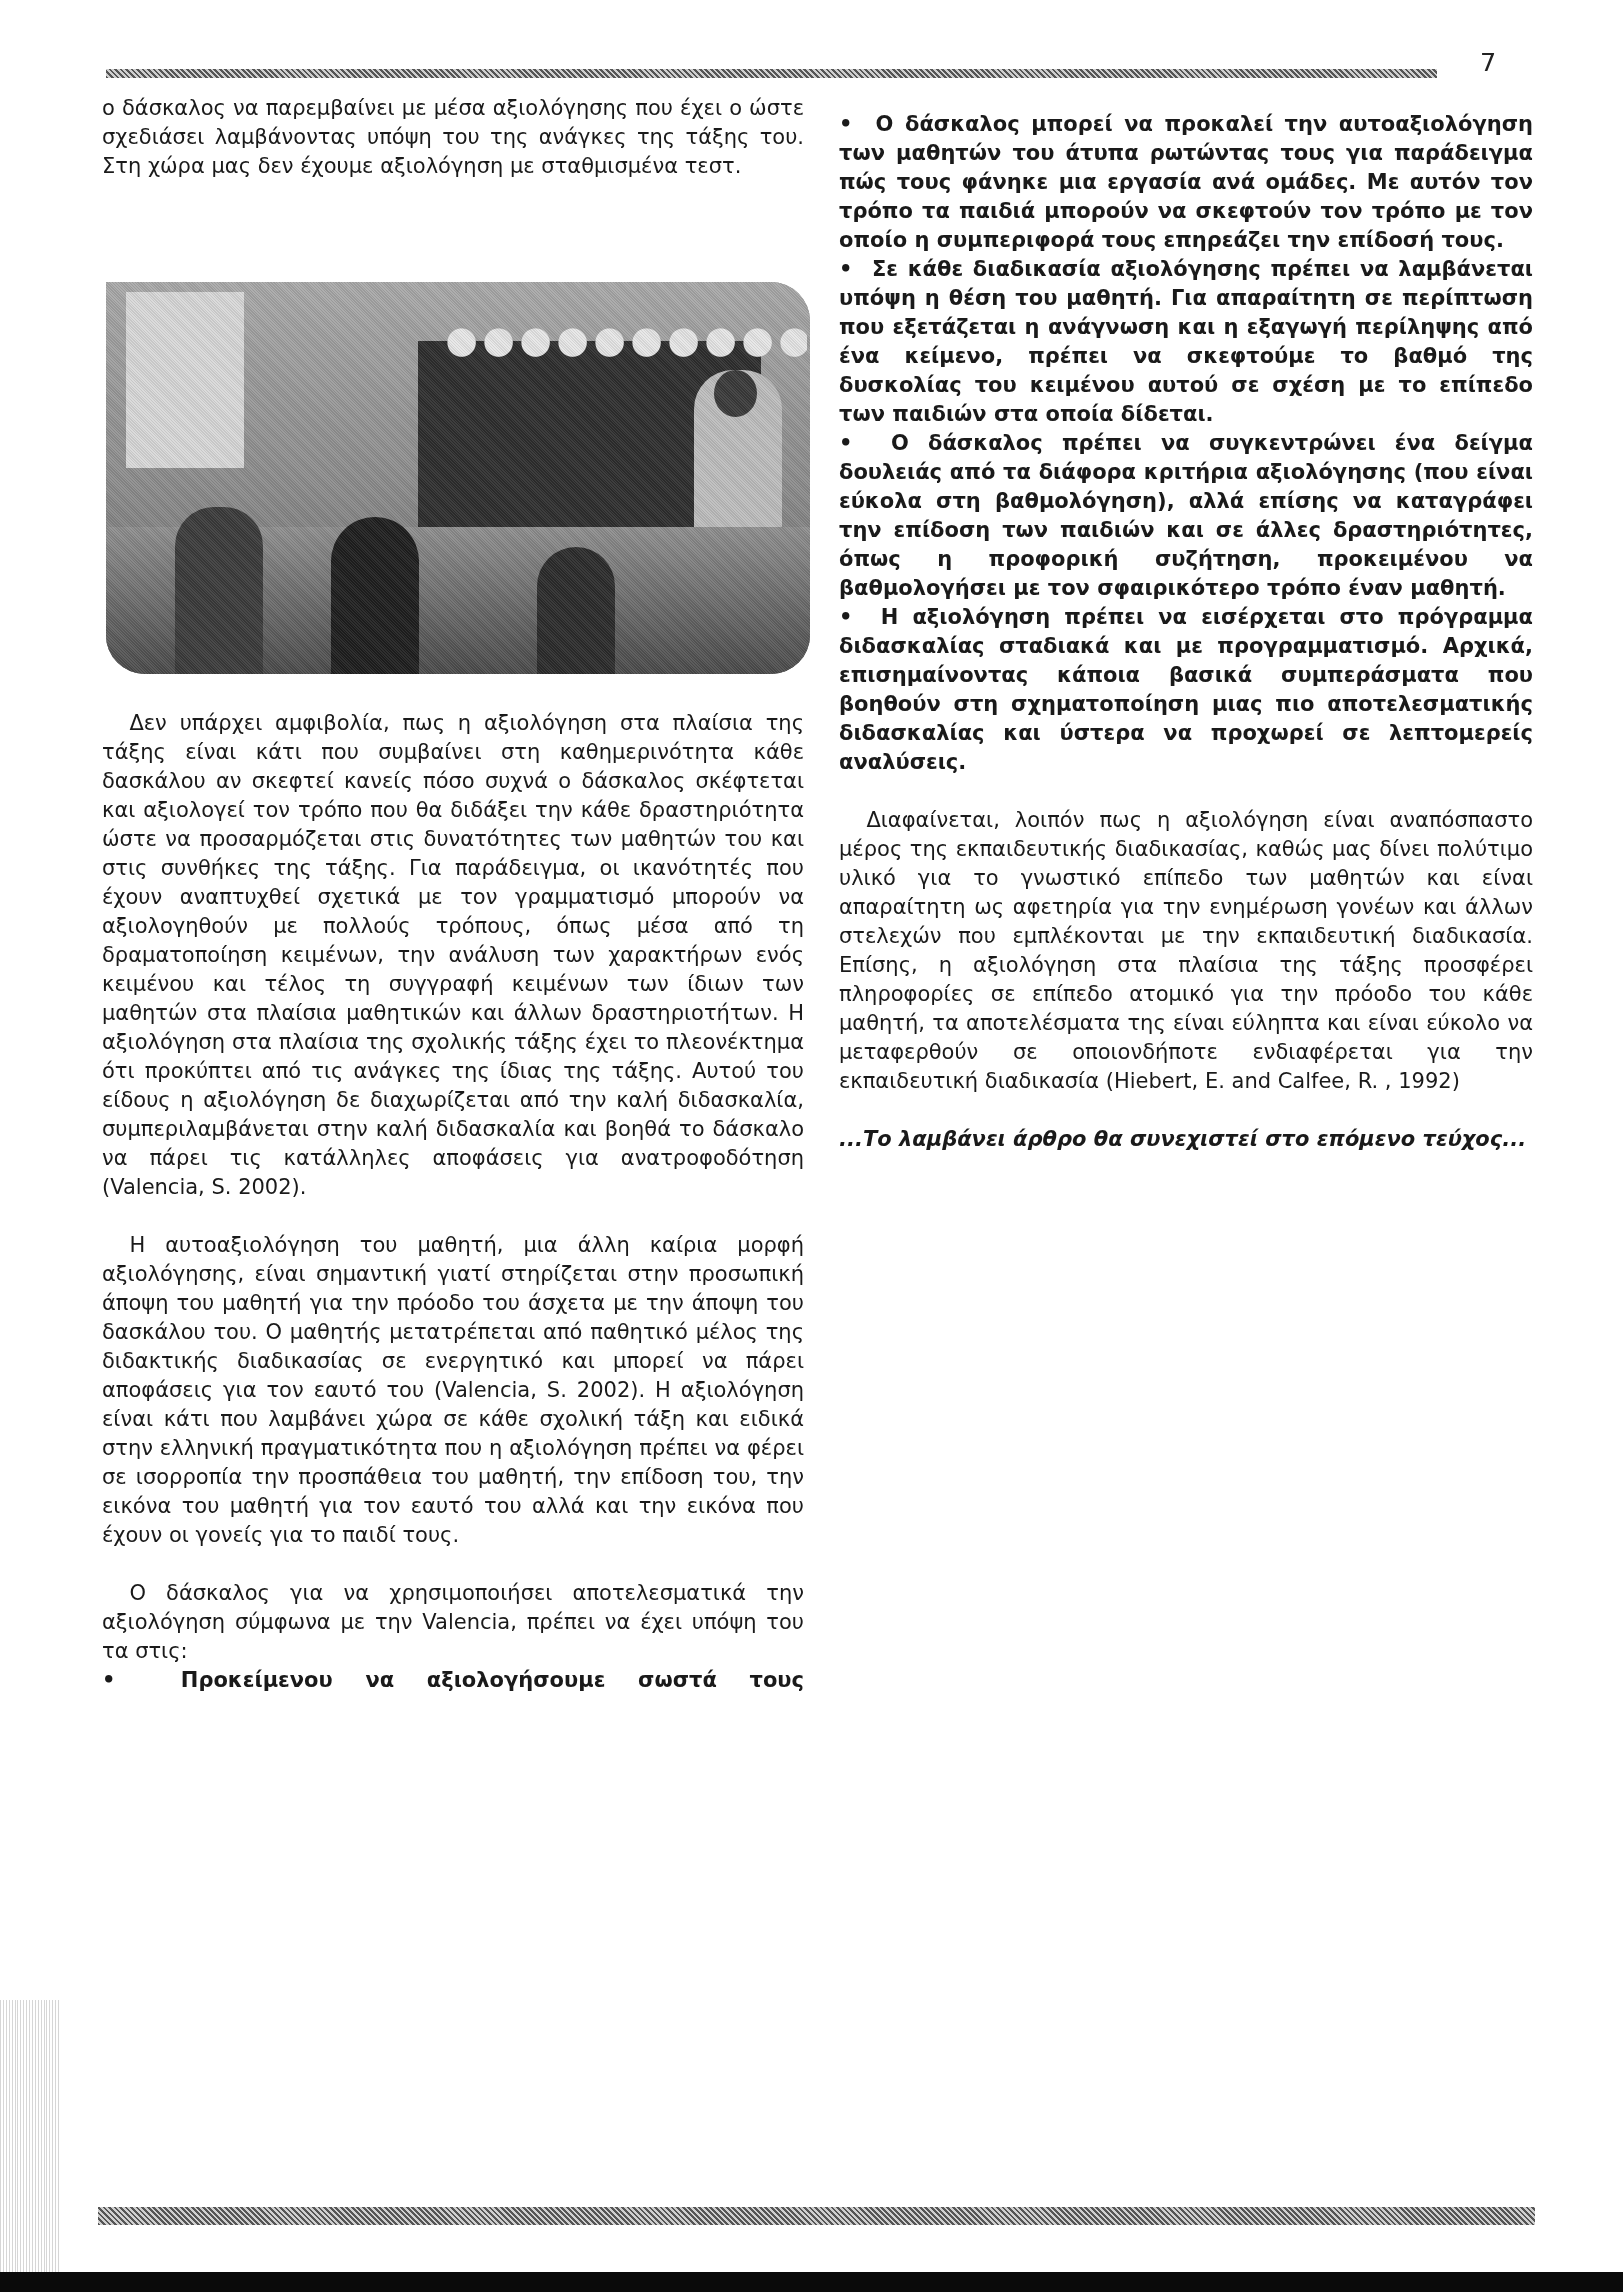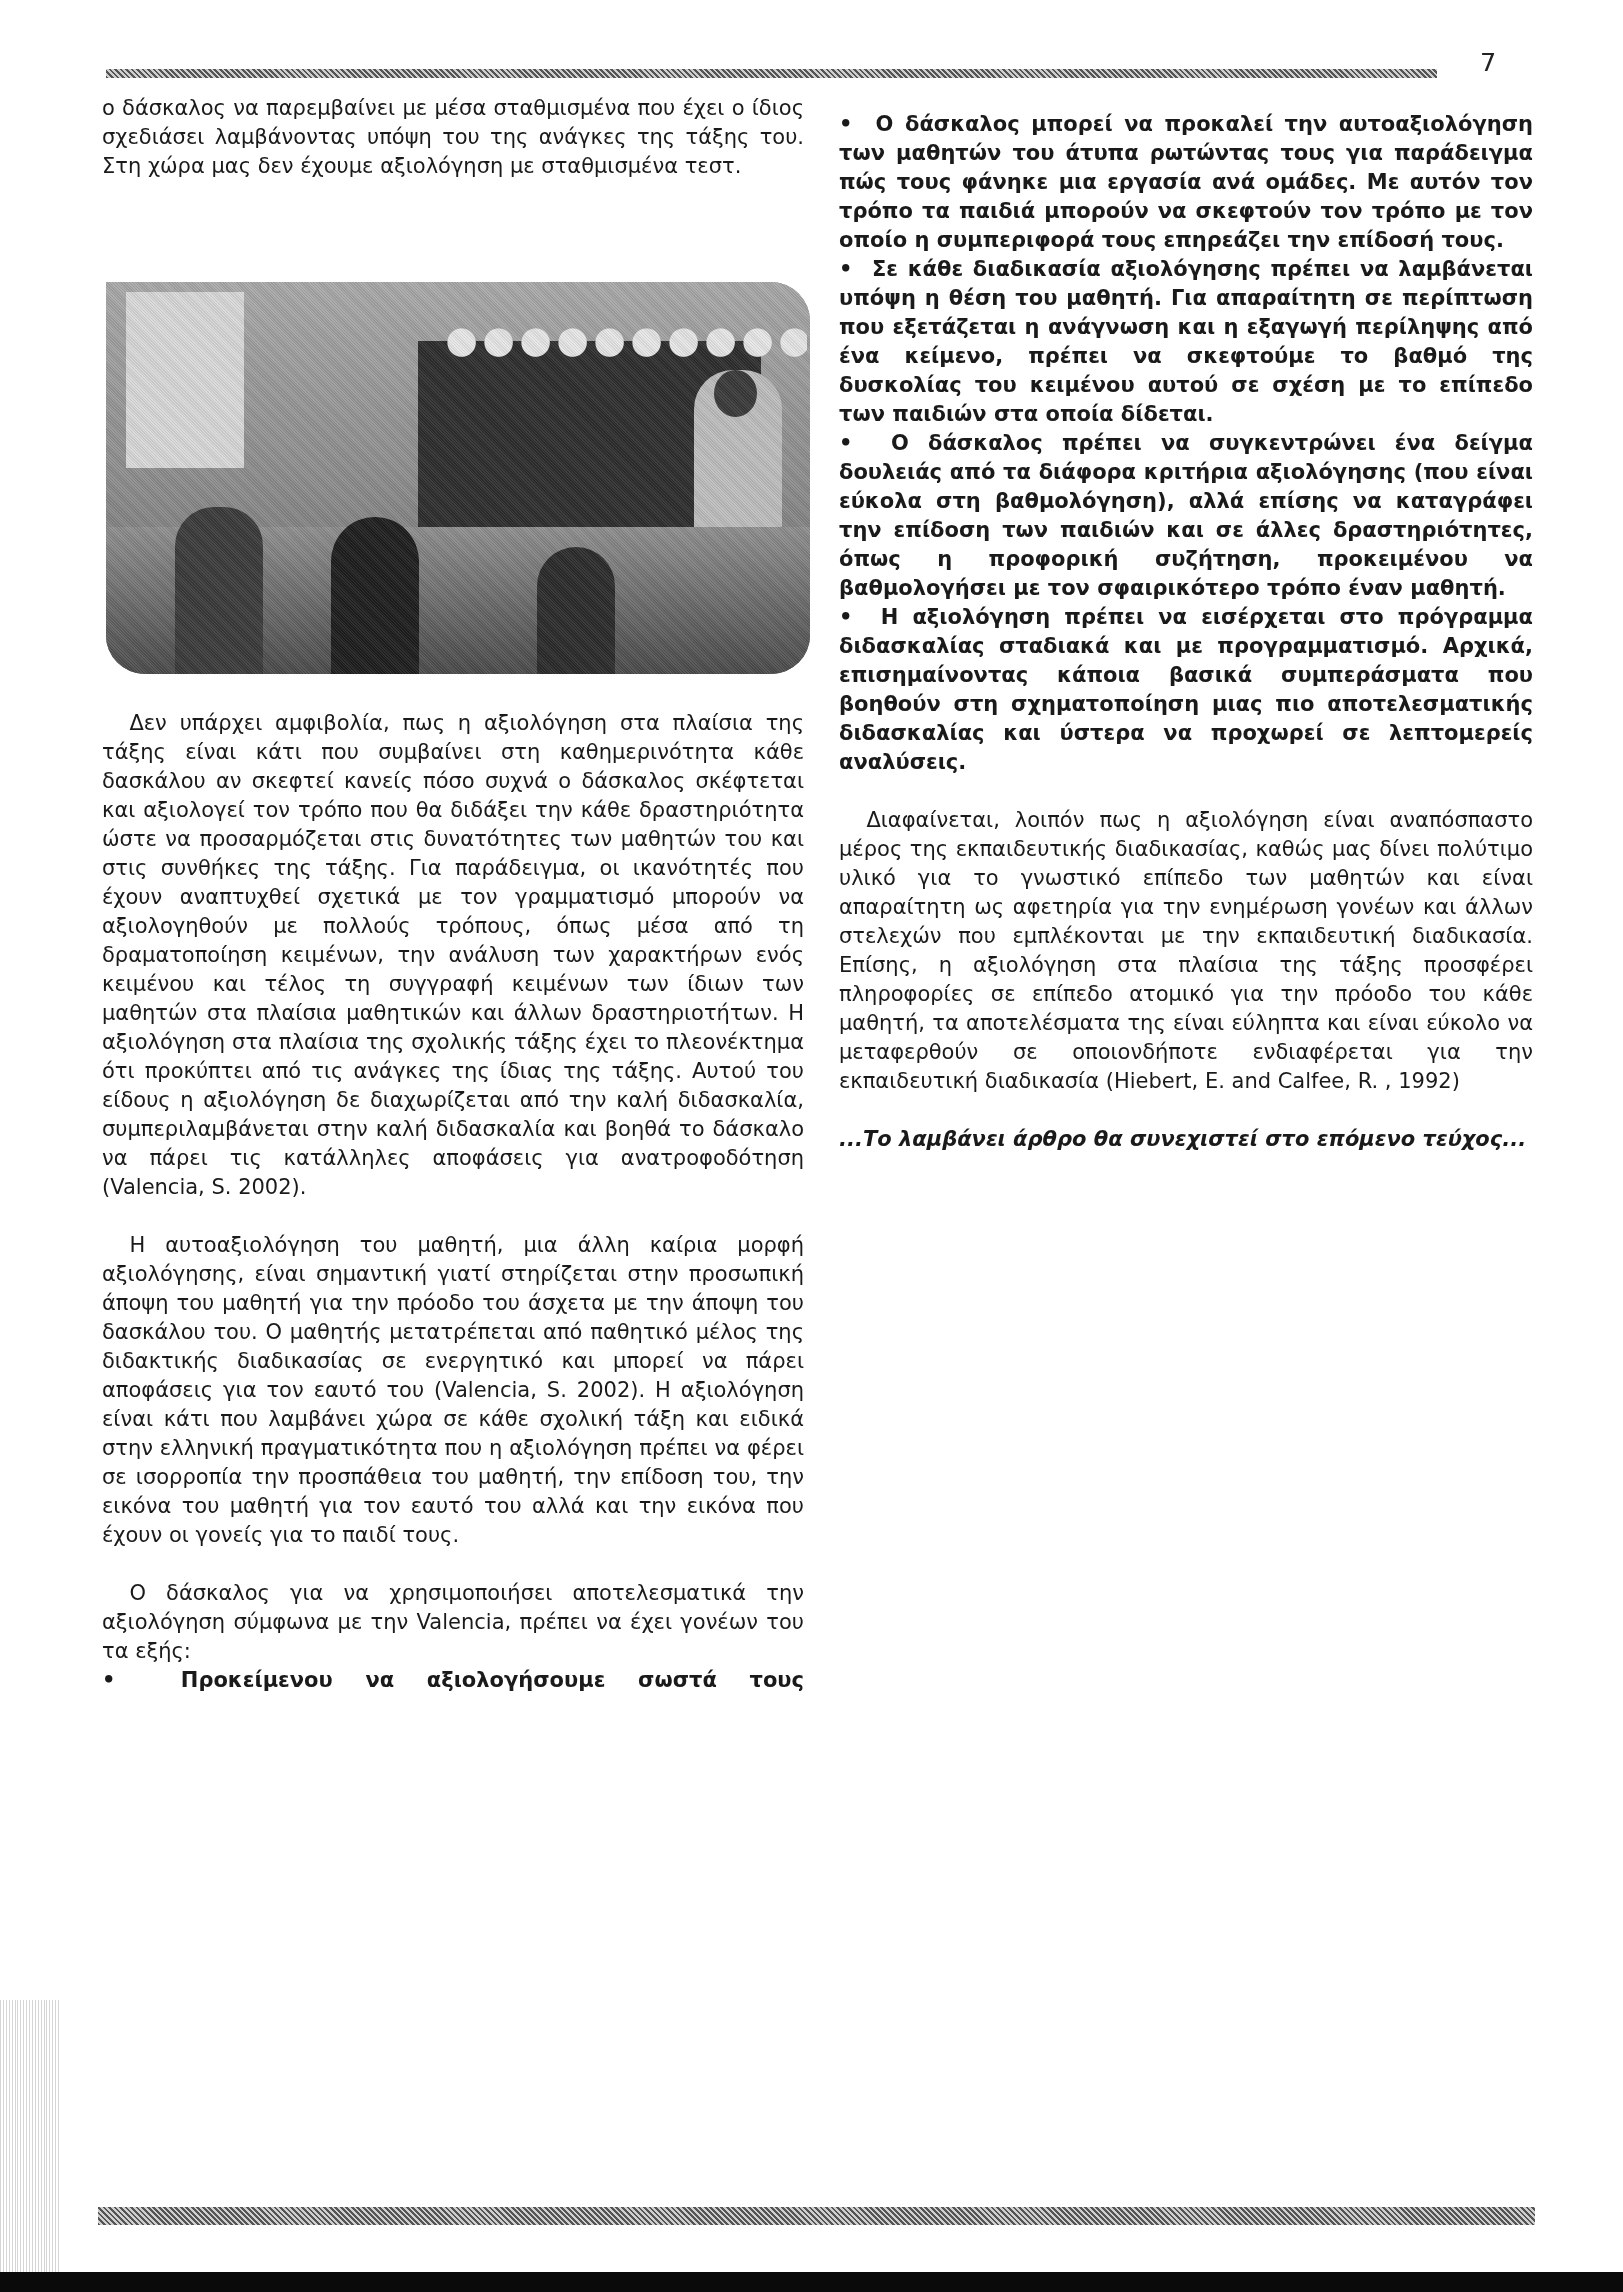--- a/index.html
+++ b/index.html
@@ -50,21 +50,21 @@
   .photo .grain { position:absolute; left:0; top:0; width:100%; height:100%;
     background: repeating-linear-gradient(45deg, rgba(255,255,255,.08) 0 1px, rgba(0,0,0,.08) 1px 2px); }
 </style>
 </head>
 <body>
 
 <div class="rule top"></div>
 <div class="page-number">7</div>
 
 <div class="col left" style="top:94px;">
-  <p>ο δάσκαλος να παρεμβαίνει με μέσα σταθμισμένα που έχει ο ίδιος σχεδιάσει λαμβάνοντας υπόψη του της ανάγκες της τάξης του. Στη χώρα μας δεν έχουμε αξιολόγηση με σταθμισμένα τεστ.</p>
+  <p>ο δάσκαλος να παρεμβαίνει με μέσα αξιολόγησης που έχει ο ώστε σχεδιάσει λαμβάνοντας υπόψη του της ανάγκες της τάξης του. Στη χώρα μας δεν έχουμε αξιολόγηση με σταθμισμένα τεστ.</p>
 </div>
 
 <div class="photo">
   <div class="wall"></div>
   <div class="window"></div>
   <div class="board"></div>
   <div class="plates"></div>
   <div class="teacher"></div>
   <div class="teacher-head"></div>
   <div class="desks"></div>
@@ -72,21 +72,21 @@
   <div class="student2"></div>
   <div class="student3"></div>
   <div class="grain"></div>
 </div>
 
 <div class="col left" style="top:709px;">
   <p class="indent">Δεν υπάρχει αμφιβολία, πως η αξιολόγηση στα πλαίσια της τάξης είναι κάτι που συμβαίνει στη καθημερινότητα κάθε δασκάλου αν σκεφτεί κανείς πόσο συχνά ο δάσκαλος σκέφτεται και αξιολογεί τον τρόπο που θα διδάξει την κάθε δραστηριότητα ώστε να προσαρμόζεται στις δυνατότητες των μαθητών του και στις συνθήκες της τάξης.  Για παράδειγμα, οι ικανότητές που έχουν αναπτυχθεί σχετικά με τον γραμματισμό μπορούν να αξιολογηθούν με πολλούς τρόπους, όπως μέσα από τη δραματοποίηση κειμένων, την ανάλυση των χαρακτήρων ενός κειμένου και τέλος τη συγγραφή κειμένων των ίδιων των μαθητών στα πλαίσια μαθητικών και άλλων δραστηριοτήτων.  Η αξιολόγηση στα πλαίσια της σχολικής τάξης έχει το πλεονέκτημα ότι προκύπτει από τις ανάγκες της ίδιας της τάξης. Αυτού του είδους η αξιολόγηση δε διαχωρίζεται από την καλή διδασκαλία, συμπεριλαμβάνεται στην καλή διδασκαλία και βοηθά το δάσκαλο να πάρει τις κατάλληλες αποφάσεις για ανατροφοδότηση (Valencia, S. 2002).</p>
   <p style="height:29px"></p>
   <p class="indent">Η αυτοαξιολόγηση του μαθητή, μια άλλη καίρια μορφή αξιολόγησης, είναι σημαντική γιατί στηρίζεται στην προσωπική άποψη του μαθητή για την πρόοδο του άσχετα με την άποψη του δασκάλου του. Ο μαθητής μετατρέπεται  από παθητικό μέλος της διδακτικής διαδικασίας σε ενεργητικό και μπορεί να πάρει αποφάσεις για τον εαυτό του (Valencia, S. 2002). Η αξιολόγηση είναι κάτι που λαμβάνει χώρα σε κάθε σχολική τάξη και ειδικά στην ελληνική πραγματικότητα που η αξιολόγηση πρέπει να φέρει σε ισορροπία την προσπάθεια του μαθητή, την επίδοση του, την εικόνα του μαθητή για τον εαυτό του αλλά και την εικόνα που έχουν οι γονείς για το παιδί τους.</p>
   <p style="height:29px"></p>
-  <p class="indent">Ο δάσκαλος για  να χρησιμοποιήσει αποτελεσματικά την αξιολόγηση σύμφωνα με την Valencia, πρέπει να έχει γονέων του τα εξής:</p>
+  <p class="indent">Ο δάσκαλος για  να χρησιμοποιήσει αποτελεσματικά την αξιολόγηση σύμφωνα με την Valencia, πρέπει να έχει υπόψη του τα στις:</p>
   <p class="bold bullet" style="text-align:justify; text-align-last:justify;">Προκείμενου να αξιολογήσουμε σωστά τους</p>
 </div>
 
 <div class="col right" style="top:110px;">
   <p class="bold bullet">Ο δάσκαλος μπορεί να προκαλεί την αυτοαξιολόγηση των μαθητών του άτυπα ρωτώντας τους για παράδειγμα πώς τους φάνηκε  μια εργασία ανά ομάδες. Με αυτόν τον τρόπο τα παιδιά μπορούν να σκεφτούν τον τρόπο με τον οποίο η συμπεριφορά τους επηρεάζει την επίδοσή τους.</p>
   <p class="bold bullet">Σε κάθε διαδικασία αξιολόγησης πρέπει να λαμβάνεται υπόψη η θέση του μαθητή. Για απαραίτητη σε περίπτωση που εξετάζεται η ανάγνωση και η εξαγωγή περίληψης από ένα κείμενο, πρέπει να σκεφτούμε το βαθμό της δυσκολίας του κειμένου αυτού σε σχέση με το επίπεδο των παιδιών στα οποία δίδεται.</p>
   <p class="bold bullet">Ο δάσκαλος πρέπει να συγκεντρώνει ένα δείγμα δουλειάς από τα διάφορα κριτήρια αξιολόγησης (που είναι εύκολα στη βαθμολόγηση), αλλά επίσης να καταγράφει την επίδοση των παιδιών και σε άλλες δραστηριότητες, όπως η προφορική συζήτηση, προκειμένου να βαθμολογήσει με τον σφαιρικότερο τρόπο έναν μαθητή.</p>
   <p class="bold bullet">Η αξιολόγηση πρέπει να εισέρχεται στο πρόγραμμα διδασκαλίας σταδιακά και με προγραμματισμό. Αρχικά, επισημαίνοντας κάποια βασικά συμπεράσματα που βοηθούν στη σχηματοποίηση μιας πιο αποτελεσματικής διδασκαλίας και ύστερα να προχωρεί σε λεπτομερείς αναλύσεις.</p>
   <p style="height:29px"></p>
   <p class="indent">Διαφαίνεται, λοιπόν πως η αξιολόγηση είναι αναπόσπαστο μέρος της εκπαιδευτικής διαδικασίας, καθώς μας δίνει πολύτιμο υλικό για το γνωστικό επίπεδο των μαθητών και είναι απαραίτητη ως αφετηρία για την ενημέρωση γονέων και άλλων στελεχών που εμπλέκονται με την εκπαιδευτική διαδικασία. Επίσης, η αξιολόγηση στα πλαίσια της τάξης προσφέρει πληροφορίες σε επίπεδο ατομικό για την πρόοδο του κάθε μαθητή, τα αποτελέσματα της είναι εύληπτα και είναι εύκολο να μεταφερθούν σε οποιονδήποτε ενδιαφέρεται για την εκπαιδευτική διαδικασία (Hiebert, E. and Calfee, R. ,  1992)</p>

